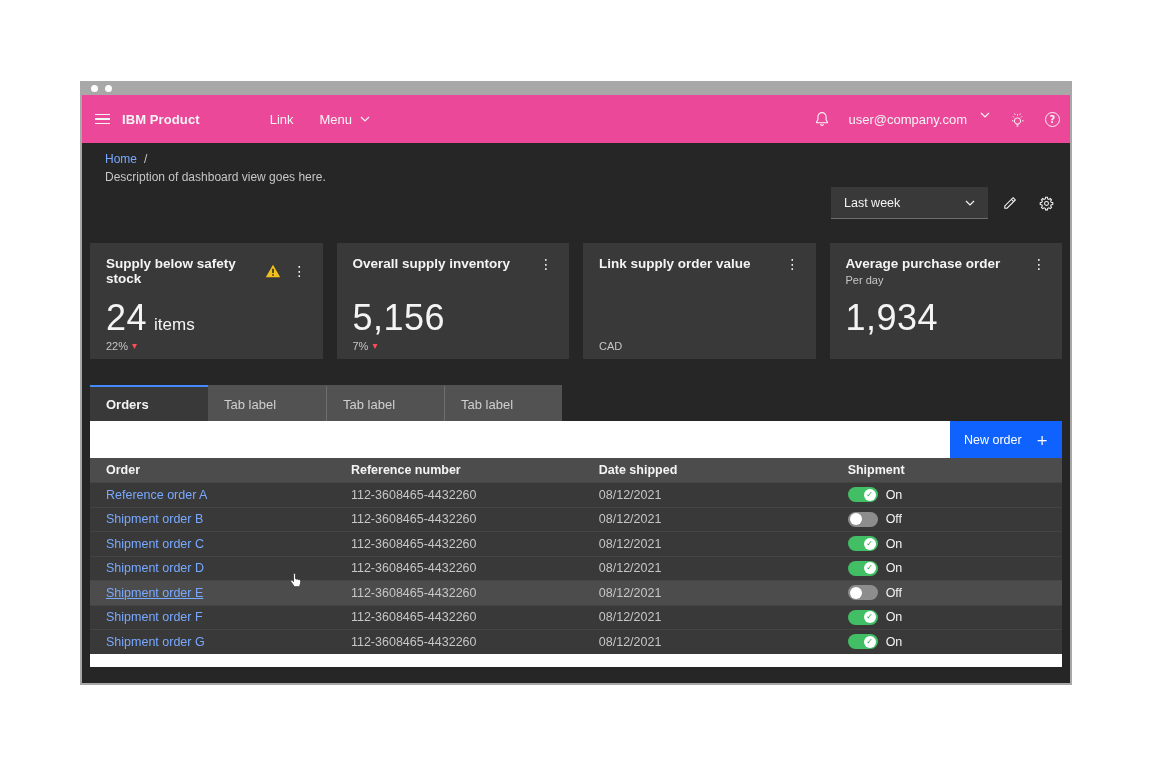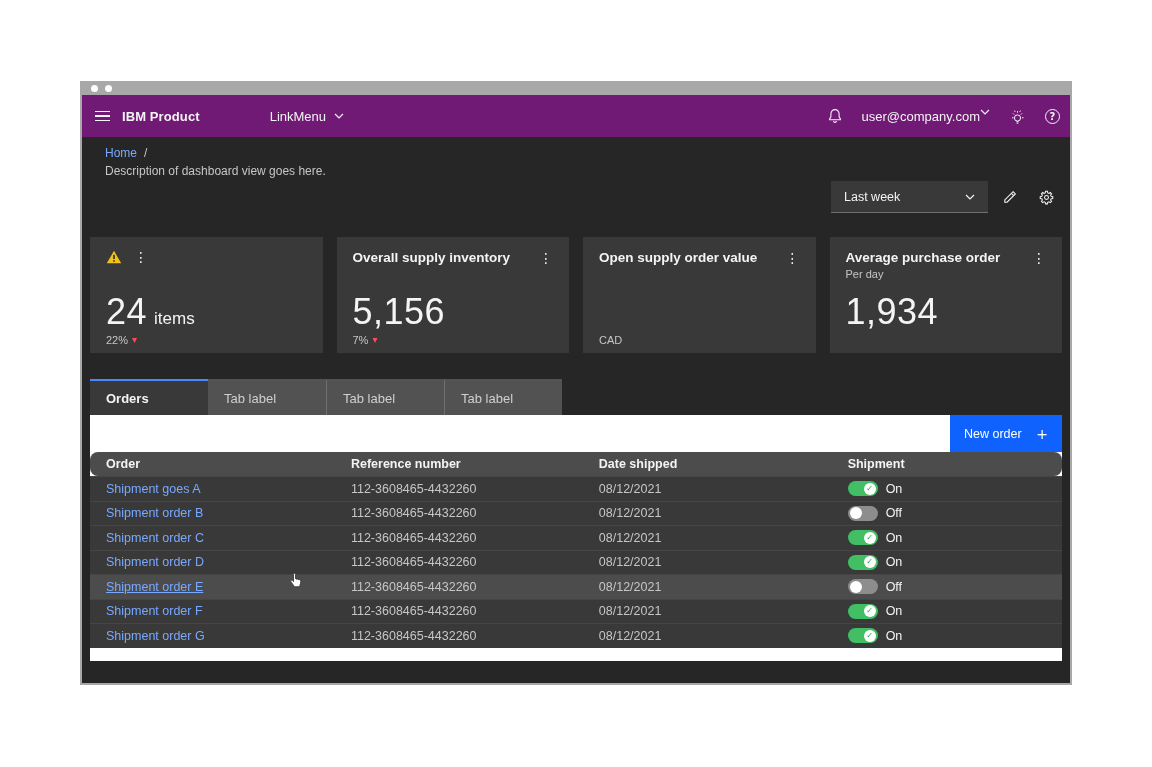--- a/index.html
+++ b/index.html
@@ -5,29 +5,29 @@
   * { margin:0; padding:0; box-sizing:border-box; }
   html,body { width:1152px; height:767px; background:#ffffff; font-family:"Liberation Sans", sans-serif; position:relative; overflow:hidden; }
 
   
   .window { position:absolute; left:80px; top:81px; width:992px; height:604px; background:#a8a8a8; padding:0 2px 2px 2px; }
   .titlebar { height:14px; display:flex; align-items:center; gap:7px; padding-left:9px; }
   .titlebar .dot { width:7px; height:7px; border-radius:50%; background:#fdfdfd; }
   .window-body { height:588px; background:#262626; display:flex; flex-direction:column; overflow:hidden; }
 
   
-  .app-header { flex:none; height:42px; background:#701a75; display:flex; align-items:center; color:#f4f4f4; padding-right:10px; }
+  .app-header { flex:none; height:48px; background:#ec4899; display:flex; align-items:center; color:#f4f4f4; padding-right:10px; }
   .icon-btn { background:none; border:none; cursor:pointer; display:flex; align-items:center; justify-content:center; color:#f4f4f4; }
   .hamburger { width:40px; height:38px; flex-direction:column; gap:3px; }
   .hamburger span { display:block; width:15px; height:1.6px; background:#f4f4f4; }
   .product-name { font-size:13px; font-weight:bold; letter-spacing:.1px; margin-right:30px; }
-  .hnav { display:flex; align-items:center; font-size:13px;padding-left:40px; }
+  .hnav { display:flex; align-items:center; gap:26px; font-size:13px;padding-left:40px; }
   .hnav a { color:#f4f4f4; text-decoration:none; display:flex; align-items:center; gap:8px; }
   .header-right { margin-left:auto; display:flex; align-items:center; gap:19px; }
-  .user-menu { display:flex; font-size:13px; color:#f4f4f4; background:none; border:none; cursor:pointer; }
+  .user-menu { display:flex; gap:13px; font-size:13px; color:#f4f4f4; background:none; border:none; cursor:pointer; }
   .help-circle { width:15px; height:15px; border:1.2px solid #f4f4f4; border-radius:50%; font-size:10px; font-weight:bold; display:flex; align-items:center; justify-content:center; }
 
   
   .main { flex:1; padding:0 8px; }
   .page-head { display:flex; justify-content:space-between; padding-left:15px; margin-top:9px; }
   .breadcrumb { font-size:12px; display:flex; gap:7px; }
   .breadcrumb a { color:#78a9ff; text-decoration:none;text-align:center; }
   .breadcrumb .sep { color:#c6c6c6; }
   .page-title { font-size:27px; font-weight:300; color:#f4f4f4; margin-top:5px; letter-spacing:.2px; }
   .page-desc { font-size:12px; color:#c6c6c6; margin-top:4px; }
@@ -56,21 +56,21 @@
   .tab { width:118px; height:36px; font-size:13px; display:flex; align-items:center; padding:0 16px; border:none; cursor:pointer; border-top:2px solid transparent; }
   .tab.selected { background:#393939; border-top-color:#4589ff; color:#f4f4f4; font-weight:bold; }
   .tab.unselected { background:#525252; color:#cfcfcf; }
   .tab.unselected + .tab.unselected { border-left:1px solid #6f6f6f; }
 
   
   .table-section { background:#ffffff; padding-bottom:13px; }
   .toolbar { height:37px; display:flex; justify-content:flex-end; }
   .btn-primary { width:112px; height:37px; background:#0f62fe; color:#ffffff; font-size:12.5px; border:none; cursor:pointer; display:flex; align-items:center; justify-content:space-between; padding:0 14px; font-family:"Liberation Sans", sans-serif; }
   .btn-plus { font-size:14px; line-height:1; }
-  .thead { display:flex; height:24px; background:#4c4c4c; align-items:center; font-size:12.5px; font-weight:bold; color:#f4f4f4;border-radius:8px; }
+  .thead { display:flex; height:24px; background:#4c4c4c; align-items:center; font-size:12.5px; font-weight:bold; color:#f4f4f4; }
   .c1 { width:25.2%; padding-left:16px; } .c2 { width:25.5%; padding-left:16px; } .c3 { width:25.6%; padding-left:16px; } .c4 { flex:1; padding-left:16px; }
   .trow { display:flex; height:24.5px; align-items:center; background:#393939; border-top:1px solid #454545; font-size:12.5px; color:#c6c6c6; }
   .trow.hover { background:#4c4c4c; }
   .order-link { color:#78a9ff; text-decoration:none; }
   .trow.hover .order-link { text-decoration:underline; }
   .repeat-cell { display:flex; align-items:center; gap:8px; color:#f4f4f4; }
   .toggle { width:30px; height:15px; border-radius:8px; position:relative; display:inline-block; cursor:pointer; }
   .toggle .knob { position:absolute; top:1.5px; width:12px; height:12px; border-radius:50%; background:#ffffff; display:flex; align-items:center; justify-content:center; font-size:8px; line-height:1; color:#24a148; }
   .toggle.toggle-on { background:#42be65; } .toggle.toggle-on .knob { right:2px; }
   .toggle.toggle-off { background:#8d8d8d; } .toggle.toggle-off .knob { left:2px; color:transparent; }
@@ -156,20 +156,21 @@
               <circle cx="8" cy="8" r="2.1"></circle>
               <path d="M7 1.4h2l.3 1.7 1.3.6 1.4-1 1.4 1.4-1 1.4.6 1.3 1.7.3v2l-1.7.3-.6 1.3 1 1.4-1.4 1.4-1.4-1-1.3.6-.3 1.7H7l-.3-1.7-1.3-.6-1.4 1-1.4-1.4 1-1.4-.6-1.3-1.7-.3v-2l1.7-.3.6-1.3-1-1.4L4 2.7l1.4 1 1.3-.6z"></path>
             </svg>
           </button>
         </div>
       </div>
 
       <div class="cards">
         <div class="card">
           <div class="card-top">
+            <span class="card-title">Supply below safety stock</span>
             <span class="card-icons">
               <svg width="16" height="14" viewBox="0 0 16 14">
                   <path d="M8 .8 15.2 13.2H.8z" fill="#f1c21b"></path>
                   <rect x="7.3" y="4.8" width="1.4" height="4.2" fill="#161616"></rect>
                   <rect x="7.3" y="10.2" width="1.4" height="1.5" fill="#161616"></rect>
                 </svg>
               <button class="overflow-dots glyph">⋮</button>
             </span>
           </div>
           <div class="card-value">
@@ -193,21 +194,21 @@
               <span>5,156</span>
             </div>
           <div class="card-delta">
             <span>7%</span>
               <span class="tri-down glyph">▾</span>
           </div>
         </div>
 
         <div class="card">
           <div class="card-top">
-            <span class="card-title">Open supply order value</span>
+            <span class="card-title">Link supply order value</span>
             <span class="card-icons">
                 <button class="overflow-dots glyph">⋮</button>
               </span>
           </div>
           <div class="card-currency">CAD</div>
         </div>
 
         <div class="card">
           <div class="card-top">
             <span class="card-title">Average purchase order</span>
@@ -238,21 +239,21 @@
         </div>
 
         <div class="thead">
           <span class="c1">Order</span>
           <span class="c2">Reference number</span>
           <span class="c3">Date shipped</span>
           <span class="c4">Shipment</span>
         </div>
 
         <div class="trow">
-          <span class="c1"><a href="#" class="order-link">Shipment goes A</a></span>
+          <span class="c1"><a href="#" class="order-link">Reference order A</a></span>
           <span class="c2">112-3608465-4432260</span>
           <span class="c3">08/12/2021</span>
           <span class="c4 repeat-cell">
               <span class="toggle toggle-on">
                 <span class="knob glyph">✓</span>
               </span>
               <span>On</span>
             </span>
         </div>
         <div class="trow">

